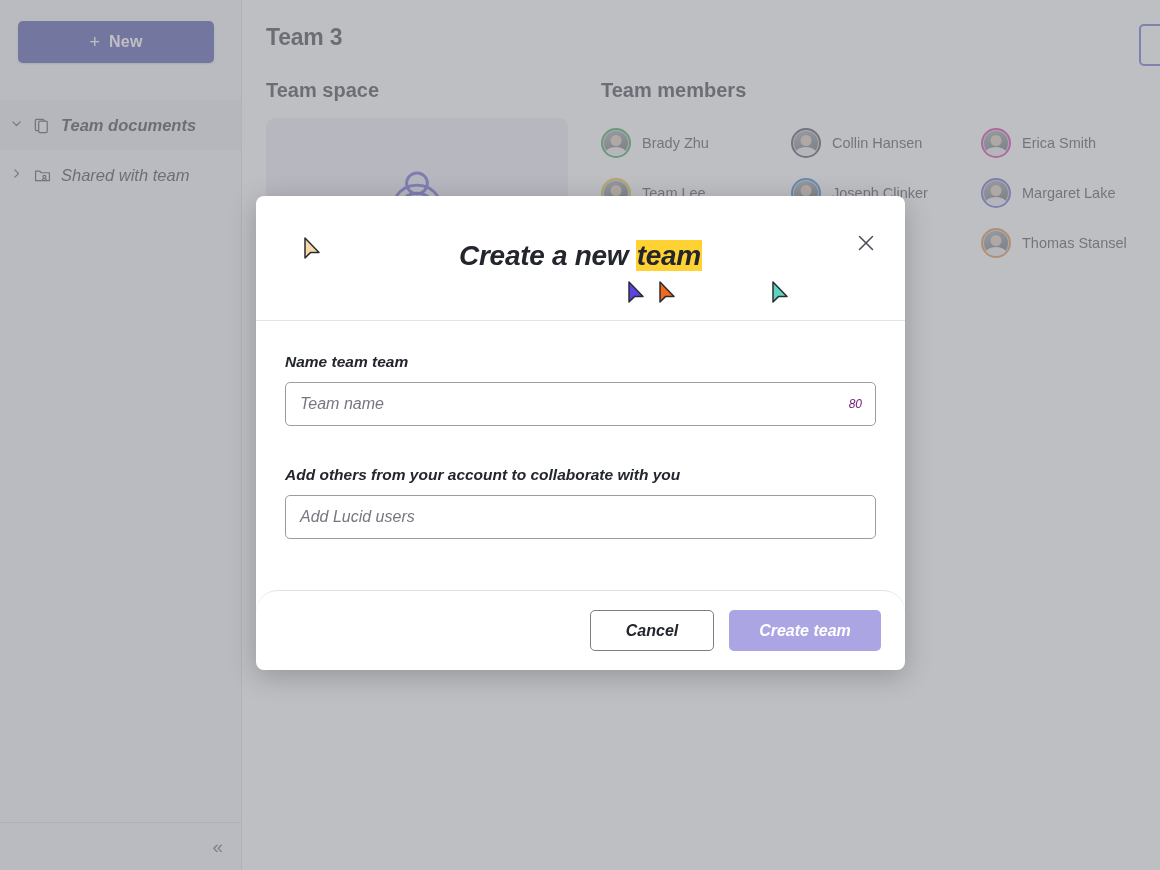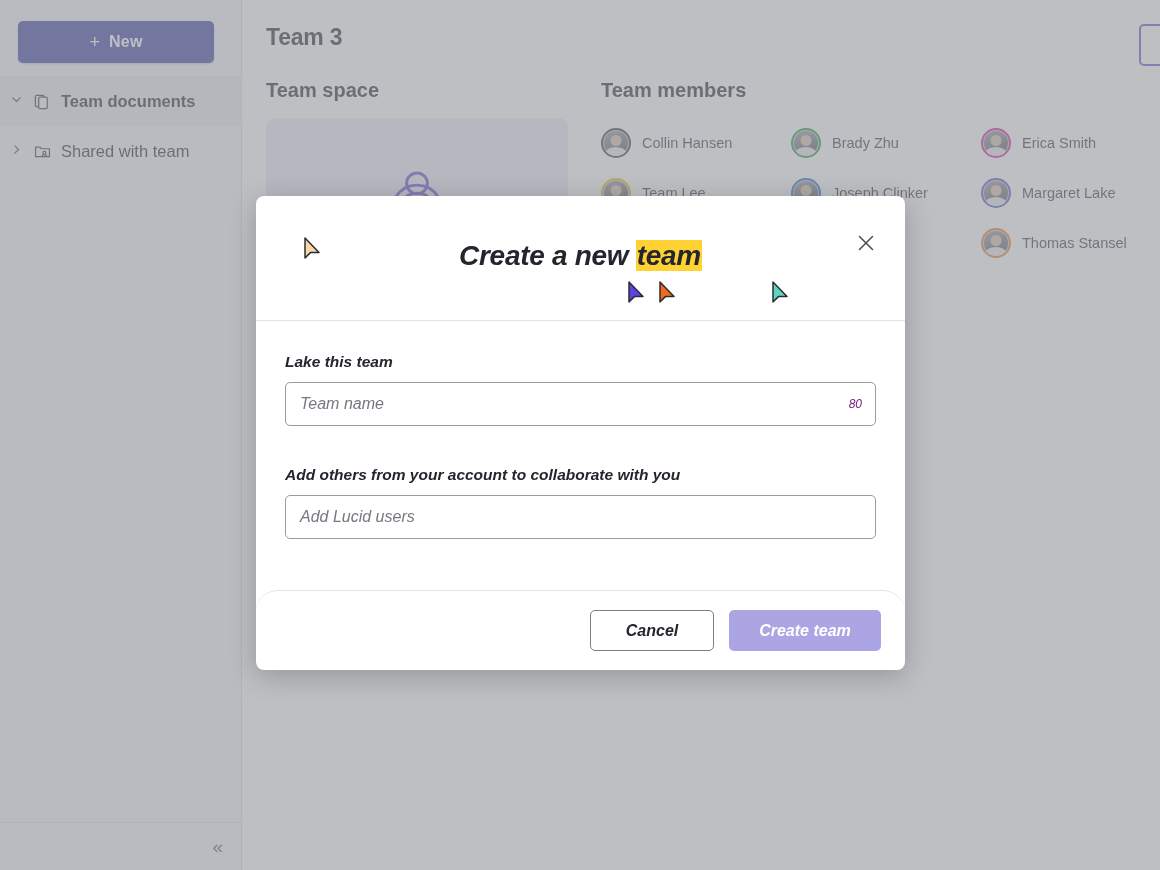--- a/index.html
+++ b/index.html
@@ -31,21 +31,21 @@
   .new-btn .plus { font-size: 18px; font-weight: 500; margin-right: 9px; }
 
   .nav-item {
     display: flex; align-items: center; height: 50px; padding-left: 5px;
     font-size: 16.5px; color: #2b2c33; cursor: pointer;
   }
   .nav-item.active { background: #e9e9ed; font-weight: 700; }
   .nav-caret { width: 22px; text-align: center; font-size: 12px; color: #4a4c55; flex: 0 0 22px; }
   .nav-ico { width: 30px; display: flex; align-items: center; justify-content: center; flex: 0 0 30px; }
   .nav-label { margin-left: 4px; }
-  #nav-list { position: absolute; top: 76px; left: 0; right: 0; }
+  #nav-list { position: absolute; top: 100px; left: 0; right: 0; font-style: italic; }
 
   .collapse-bar {
     position: absolute; left: 0; right: 0; bottom: 0; height: 48px;
     border-top: 1px solid #dededf; display: flex; align-items: center; justify-content: flex-end;
     padding-right: 18px;
   }
   .collapse-ico { font-size: 19px; color: #5a5c63; cursor: pointer; line-height: 1; }
 
   
   .content { flex: 1; position: relative; background: #ffffff; padding: 24px 0 0 24px; }
@@ -215,34 +215,34 @@
                 </g>
               </svg>
             </span>
           </div>
         </div>
 
         <div class="col-members">
           <div class="section-head">Team members</div>
           <div class="members-grid" id="members-grid">
               <div class="member">
+                <div class="avatar" style="border-color: rgb(31, 157, 60);">
+                  <span class="face"></span>
+                  <span class="body"></span>
+                  <span class="head"></span>
+                </div>
+                <span>Brady Zhu</span>
+              </div>
+              <div class="member">
                 <div class="avatar" style="border-color: rgb(59, 61, 69);">
                   <span class="face"></span>
                   <span class="body"></span>
                   <span class="head"></span>
                 </div>
                 <span>Collin Hansen</span>
-              </div>
-              <div class="member">
-                <div class="avatar" style="border-color: rgb(31, 157, 60);">
-                  <span class="face"></span>
-                  <span class="body"></span>
-                  <span class="head"></span>
-                </div>
-                <span>Brady Zhu</span>
               </div>
               <div class="member">
                 <div class="avatar" style="border-color: rgb(212, 32, 156);">
                   <span class="face"></span>
                   <span class="body"></span>
                   <span class="head"></span>
                 </div>
                 <span>Erica Smith</span>
               </div>
               <div class="member">
@@ -311,21 +311,21 @@
           <span>Create a new </span><span class="hl">team</span>
         </div>
         <div class="modal-close">
           <svg width="20" height="20" viewBox="0 0 20 20">
               <path d="M3.5 3.5 L16.5 16.5 M16.5 3.5 L3.5 16.5" stroke="#4a4c55" stroke-width="1.5" stroke-linecap="round"></path>
             </svg>
         </div>
       </div>
 
       <div class="modal-body">
-        <div class="field-label">Lake this team</div>
+        <div class="field-label">Name team team</div>
         <div class="field-box">
           <span class="ph">Team name</span>
           <span class="field-counter">80</span>
         </div>
 
         <div class="field-gap"></div>
 
         <div class="field-label">Add others from your account to collaborate with you</div>
         <div class="field-box">
           <span class="ph">Add Lucid users</span>

